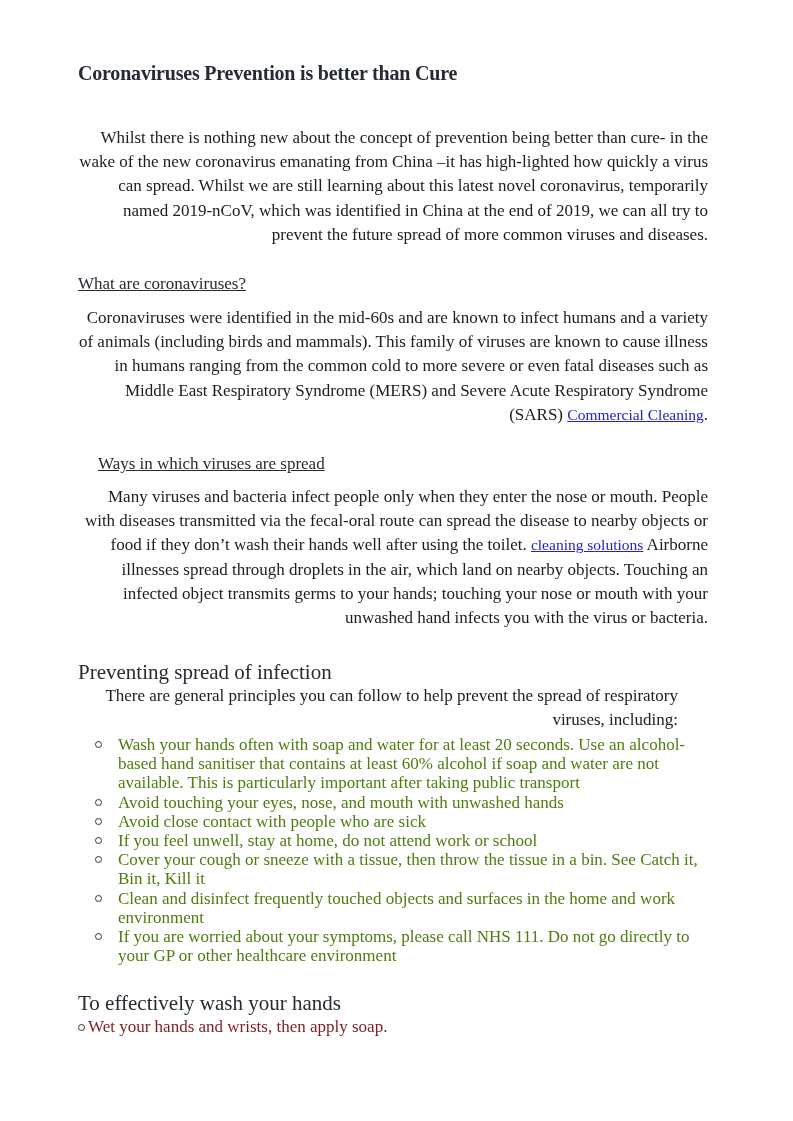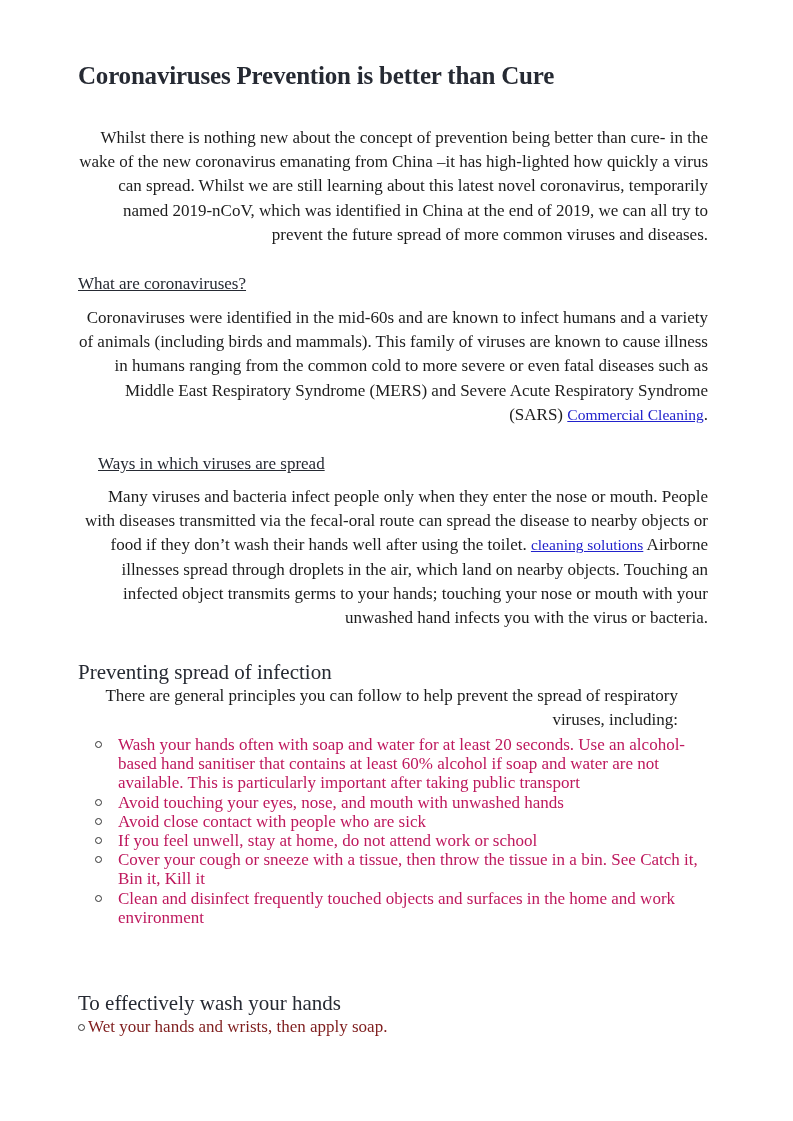--- a/index.html
+++ b/index.html
@@ -21,21 +21,21 @@
       top: 0;
       width: 640px;
     }
     .title {
       position: absolute;
       top: 62px;
       left: 0;
       margin: 0;
       font-family: "Liberation Serif", "DejaVu Serif", serif;
       font-weight: bold;
-      font-size: 25px;
+      font-size: 20px;
       color: #262a33;
       letter-spacing: -0.2px;
       white-space: nowrap;
     }
     .para {
       position: absolute;
       left: 0;
       margin: 0;
       font-family: "Liberation Serif", "DejaVu Serif", serif;
       font-size: 17px;
@@ -74,21 +74,21 @@
     .list {
       position: absolute;
       left: 0;
       margin: 0;
       padding: 0;
       list-style: none;
       width: 640px;
       font-family: "Liberation Serif", "DejaVu Serif", serif;
       font-size: 17px;
       line-height: 19.2px;
-      color: #be185d;
+      color: #4d7c0f;
     }
     .list li {
       position: relative;
       padding-left: 40px;
       margin: 0;
     }
     .bullet {
       position: absolute;
       left: 17px;
       top: 6px;
@@ -140,20 +140,21 @@
   <h3 class="h3" style="top:660px;text-align:center;">Preventing spread of infection</h3>
   <p class="para" style="top:684px; width:600px;">There are general principles you can follow to help prevent the spread of respiratory viruses, including:</p>
 
   <ul class="list" style="top:735px;">
     <li><span class="bullet"></span><span>Wash your hands often with soap and water for at least 20 seconds. Use an alcohol-based hand sanitiser that contains at least 60% alcohol if soap and water are not available. This is particularly important after taking public transport</span></li>
     <li><span class="bullet"></span><span>Avoid touching your eyes, nose, and mouth with unwashed hands</span></li>
     <li><span class="bullet"></span><span>Avoid close contact with people who are sick</span></li>
     <li><span class="bullet"></span><span>If you feel unwell, stay at home, do not attend work or school</span></li>
     <li><span class="bullet"></span><span>Cover your cough or sneeze with a tissue, then throw the tissue in a bin. See Catch it, Bin it, Kill it</span></li>
     <li><span class="bullet"></span><span>Clean and disinfect frequently touched objects and surfaces in the home and work environment</span></li>
+    <li><span class="bullet"></span><span>If you are worried about your symptoms, please call NHS 111. Do not go directly to your GP or other healthcare environment</span></li>
   </ul>
 
   <h3 class="h3" style="top:991px;">To effectively wash your hands</h3>
   <ul class="steps" style="top:1015px;">
     <li><span class="bullet"></span><span>Wet your hands and wrists, then apply soap.</span></li>
   </ul>
 
 </div>
 
 </body></html>

